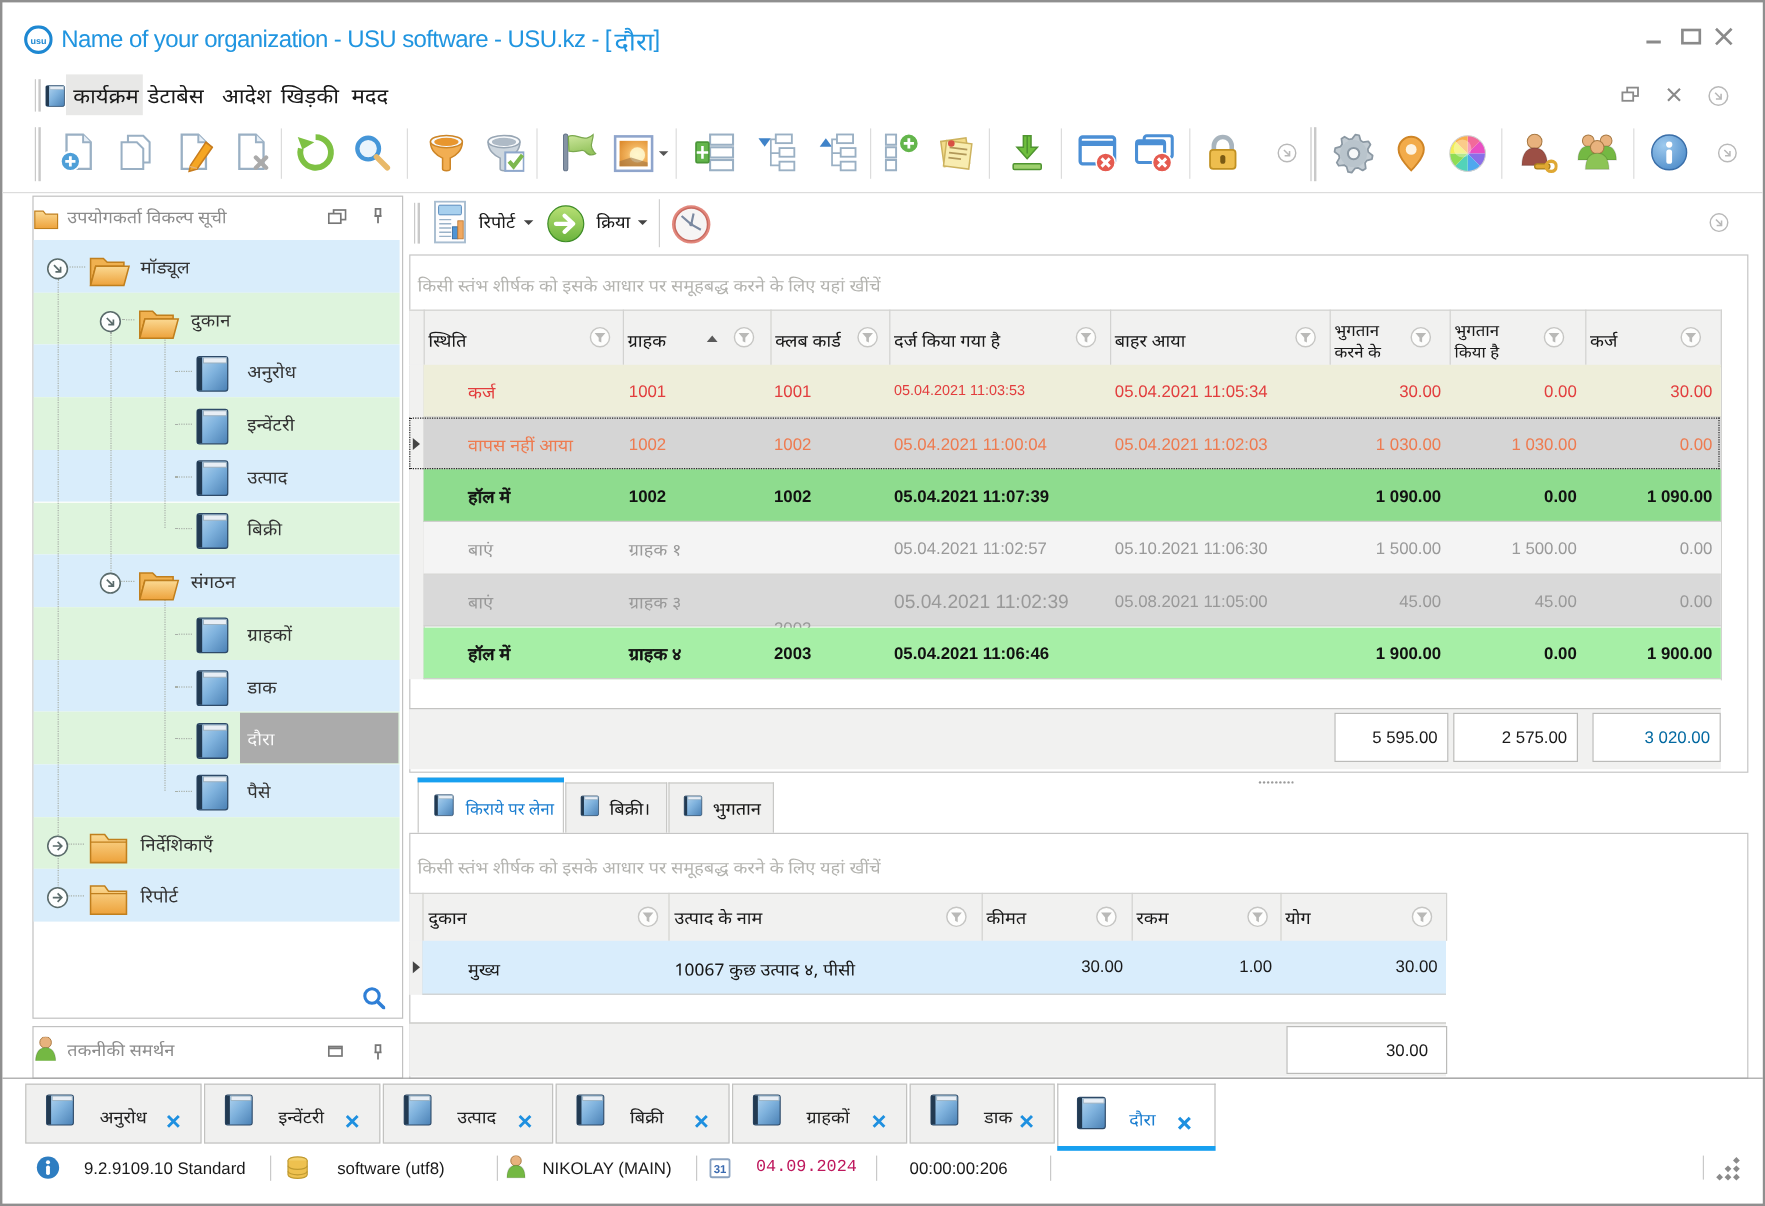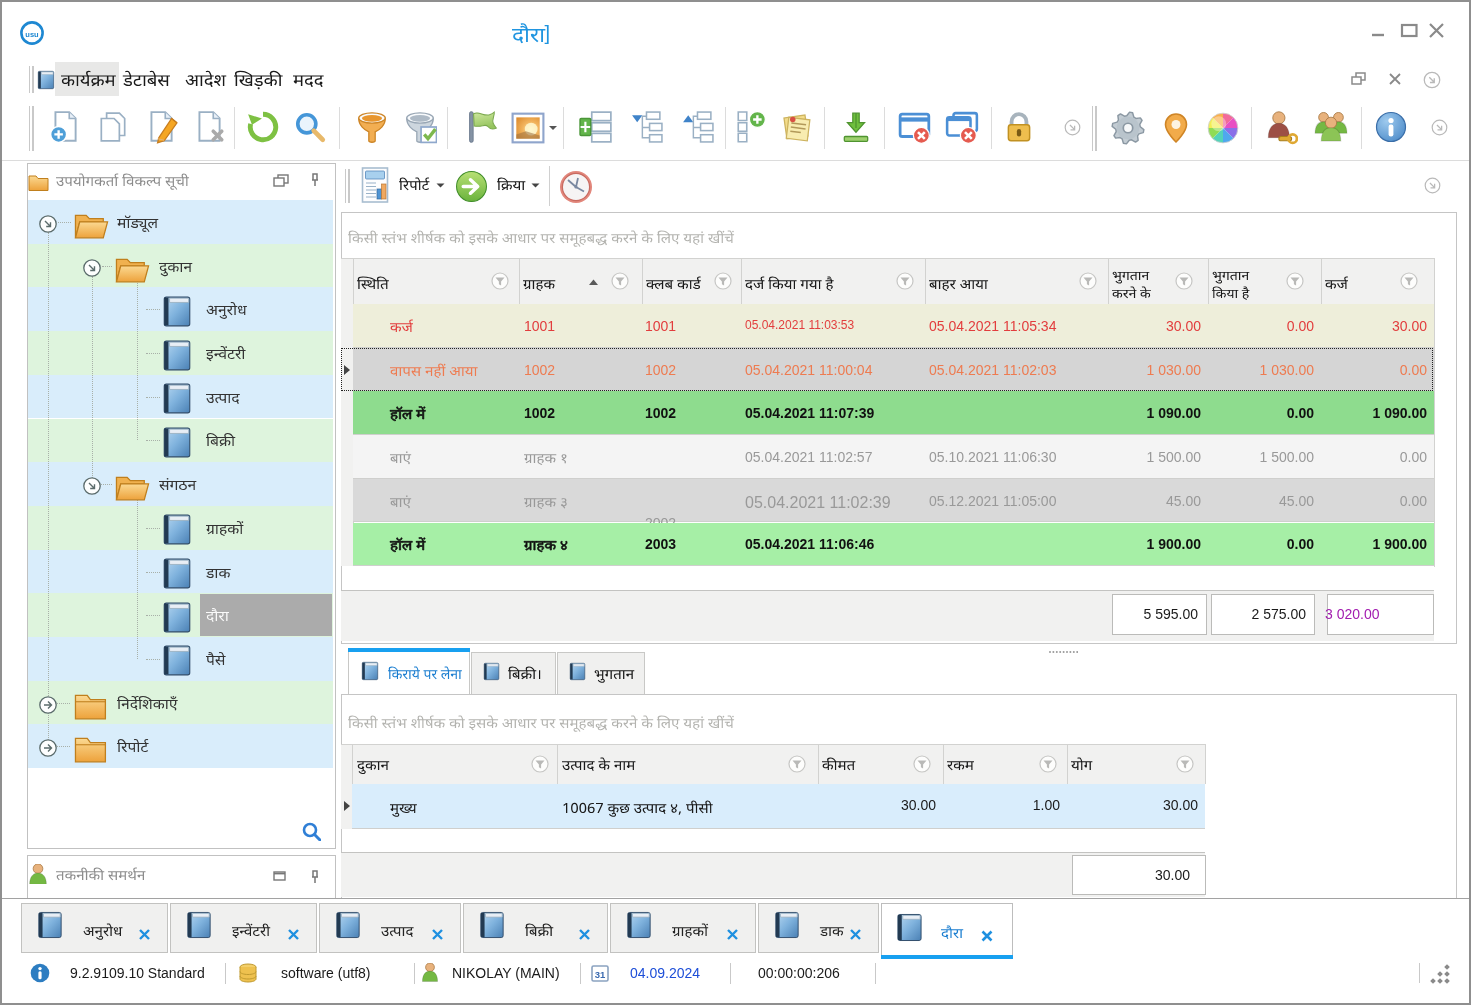--- a/index.html
+++ b/index.html
@@ -85,20 +85,21 @@
         <path id="t53" d="M2.3 0.3 1.5 -0.6 5.5 -3.1 6.1 -2.3ZM2.9 -7.7V-3.3Q2.9 -2.9 2.7 -2.7Q2.6 -2.5 2.2 -2.5Q2 -2.5 1.7 -2.7Q1.4 -2.8 1.1 -3.1Q0.9 -3.4 0.7 -3.7Q0.6 -4 0.6 -4.3Q0.6 -4.6 0.8 -4.8Q1 -5 1.4 -5H2.3L1.8 -4.5V-7.7H0V-8.7H8.1V-7.7H6.6V0H5.5V-7.7Z M10.3 -7.7V0H9.1V-7.7H7.9V-8.7H11.7V-7.7Z M13.6 -3.2Q13.1 -3.6 12.8 -4Q12.5 -4.4 12.5 -5Q12.5 -5.7 13 -6.1Q13.6 -6.5 14.6 -6.5H16.6V-7.7H11.5V-8.7H19.2V-7.7H17.7V-5.5H14.8Q14.2 -5.5 13.9 -5.3Q13.6 -5.2 13.6 -4.8Q13.6 -4.5 13.8 -4.3Q14 -4 14.2 -3.8ZM16.2 -0.9Q16.7 -1.1 16.9 -1.4Q17.2 -1.7 17.2 -2Q17.2 -2.5 16.8 -2.8Q16.4 -3.1 15.6 -3.1Q14.6 -3.1 14.1 -2.7Q13.6 -2.3 13.6 -1.6Q13.6 -1 14 -0.6Q14.4 -0.2 15.1 0.2Q15.8 0.6 16.9 1L16.3 2Q15.2 1.5 14.4 1Q13.5 0.5 13 -0.1Q12.5 -0.8 12.5 -1.6Q12.5 -2.5 12.9 -3Q13.3 -3.6 14 -3.8Q14.7 -4.1 15.6 -4.1Q16.6 -4.1 17.2 -3.8Q17.8 -3.5 18 -3.1Q18.3 -2.6 18.3 -2Q18.3 -1.4 18 -1Q17.7 -0.5 17 -0.1Z M29.9 -7.7H25.4V-4.7L25.2 -4.8Q25.5 -5.2 25.9 -5.4Q26.4 -5.6 27 -5.6Q28 -5.6 28.6 -5Q29.1 -4.4 29.1 -3.4Q29.1 -2.6 28.8 -2Q28.6 -1.3 27.9 -0.6L27 -1.2Q27.4 -1.7 27.7 -2.2Q28 -2.7 28 -3.4Q28 -4 27.7 -4.3Q27.4 -4.6 26.9 -4.6Q26.4 -4.6 26 -4.3Q25.6 -4 25.3 -3.5L25.4 -4V0H24.2V-2.9L24.4 -2.6Q24.2 -2.3 23.8 -2.1Q23.5 -1.9 23.1 -1.8Q22.7 -1.7 22.2 -1.7Q21.5 -1.7 20.9 -1.9Q20.3 -2.2 20 -2.7Q19.6 -3.3 19.6 -4.1Q19.6 -5.2 20.4 -5.9Q21.1 -6.5 22.5 -6.5Q22.8 -6.5 23.2 -6.5Q23.5 -6.4 23.7 -6.4L23.6 -5.3Q23.4 -5.4 23.1 -5.4Q22.8 -5.5 22.5 -5.5Q21.7 -5.5 21.2 -5.1Q20.7 -4.7 20.7 -4Q20.7 -3.3 21.2 -3Q21.6 -2.7 22.2 -2.7Q22.9 -2.7 23.4 -3Q24 -3.3 24.3 -3.8L24.2 -3.1V-7.7H19V-8.7H29.9Z M32.1 -7.7V0H31V-7.7H29.7V-8.7H33.5V-7.7Z M31.7 -11.5Q31.7 -11.8 32 -12.1Q32.2 -12.3 32.5 -12.3Q32.8 -12.3 33.1 -12.1Q33.3 -11.8 33.3 -11.5Q33.3 -11.2 33.1 -10.9Q32.8 -10.7 32.5 -10.7Q32.2 -10.7 32 -10.9Q31.7 -11.2 31.7 -11.5ZM31 -8.6Q30.7 -9.5 30.5 -10.1Q30.2 -10.7 30 -11Q29.8 -11.3 29.6 -11.4Q29.3 -11.5 29 -11.5Q28.7 -11.5 28.4 -11.5Q28.1 -11.4 27.8 -11.3L27.5 -12.3Q27.8 -12.4 28.2 -12.5Q28.5 -12.5 28.9 -12.5Q29.5 -12.5 29.9 -12.4Q30.4 -12.2 30.7 -11.8Q31 -11.3 31.3 -10.5Q31.6 -9.8 32 -8.6Z"></path>
         <path id="t54" d="M4.4 -3.1Q4 -3.1 3.6 -3Q3.1 -2.9 2.8 -2.8Q2.2 -3.2 1.8 -3.7Q1.3 -4.2 1.3 -4.9Q1.3 -5.7 1.8 -6.1Q2.4 -6.5 3.5 -6.5H5.1V-7.7H-0.1V-8.7H7.6V-7.7H6.2V-5.5H3.5Q2.9 -5.5 2.7 -5.3Q2.4 -5.2 2.4 -4.8Q2.4 -4.5 2.6 -4.3Q2.8 -4 3 -3.9Q3.3 -4 3.7 -4Q4.1 -4.1 4.5 -4.1Q5.7 -4.1 6.3 -3.6Q6.8 -3.1 6.8 -2.2Q6.8 -1.5 6.6 -1.1Q6.3 -0.6 5.7 -0.3Q5.1 0 4.1 0Q2.9 0 2 -0.5Q1 -0.9 0.3 -1.7L1 -2.6Q1.7 -1.8 2.5 -1.4Q3.2 -1 4.1 -1Q4.9 -1 5.3 -1.3Q5.7 -1.6 5.7 -2.1Q5.7 -2.6 5.4 -2.8Q5.1 -3.1 4.4 -3.1Z M9.9 -7.7V0H8.7V-7.7H7.5V-8.7H11.3V-7.7Z M22.1 -7.7H17.5V-4.7L17.3 -4.8Q17.6 -5.2 18.1 -5.4Q18.6 -5.6 19.2 -5.6Q20.2 -5.6 20.7 -5Q21.3 -4.4 21.3 -3.4Q21.3 -2.6 21 -2Q20.7 -1.3 20.1 -0.6L19.1 -1.2Q19.6 -1.7 19.9 -2.2Q20.2 -2.7 20.2 -3.4Q20.2 -4 19.9 -4.3Q19.6 -4.6 19 -4.6Q18.6 -4.6 18.2 -4.3Q17.8 -4 17.5 -3.5L17.5 -4V0H16.4V-2.9L16.6 -2.6Q16.3 -2.3 16 -2.1Q15.7 -1.9 15.3 -1.8Q14.9 -1.7 14.4 -1.7Q13.7 -1.7 13.1 -1.9Q12.5 -2.2 12.1 -2.7Q11.8 -3.3 11.8 -4.1Q11.8 -5.2 12.5 -5.9Q13.3 -6.5 14.6 -6.5Q15 -6.5 15.3 -6.5Q15.6 -6.4 15.9 -6.4L15.8 -5.3Q15.6 -5.4 15.3 -5.4Q15 -5.5 14.7 -5.5Q13.8 -5.5 13.4 -5.1Q12.9 -4.7 12.9 -4Q12.9 -3.3 13.3 -3Q13.7 -2.7 14.4 -2.7Q15.1 -2.7 15.6 -3Q16.1 -3.3 16.4 -3.8L16.4 -3.1V-7.7H11.1V-8.7H22.1Z"></path>
         <path id="t55" d="M5.8 0.9Q5.5 0.3 5.3 -0.3Q5 -0.9 4.9 -1.4L4.7 -1.9Q4.6 -2.1 4.6 -2.3Q4.5 -2.5 4.5 -2.7Q4.5 -3.1 4.8 -3.4Q5 -3.6 5.5 -3.6Q6 -3.6 6.3 -3.3Q6.7 -2.9 6.7 -2.5Q6.7 -2.1 6.4 -1.8Q6.2 -1.5 5.8 -1.3L5.5 -1.3Q5.2 -1.2 4.9 -1.1Q4.6 -1.1 4.1 -1.1Q3.5 -1.1 2.9 -1.2Q2.3 -1.4 1.8 -1.7Q1.3 -2 1 -2.6Q0.7 -3.1 0.7 -3.9Q0.7 -5.1 1.6 -5.7Q2.5 -6.4 4.2 -6.4H5.2L5 -5.9V-7.7H0V-8.7H7.6V-7.7H6.1V-5.4H4.4Q3.1 -5.4 2.5 -5Q1.9 -4.6 1.9 -3.8Q1.9 -3 2.5 -2.5Q3.1 -2.1 4.1 -2.1Q4.3 -2.1 4.6 -2.1Q4.9 -2.2 5.2 -2.3L5.8 -1.6Q6 -1.1 6.3 -0.6Q6.5 -0.2 6.9 0.4Z M9.8 -7.7V0H8.7V-7.7H7.4V-8.7H11.3V-7.7ZM8.7 -8.6Q8.2 -9.1 7.9 -9.4Q7.6 -9.7 7.3 -9.8Q7 -9.8 6.7 -9.8Q6.4 -9.8 6 -9.8Q5.7 -9.7 5.4 -9.5L5.1 -10.5Q5.4 -10.7 5.7 -10.7Q6.1 -10.8 6.4 -10.8Q6.9 -10.8 7.2 -10.7Q7.5 -10.6 7.8 -10.3Q8.1 -10.1 8.5 -9.7L8.6 -9.7Q8.2 -10.5 7.9 -10.9Q7.6 -11.3 7.3 -11.4Q7 -11.6 6.7 -11.6Q6.4 -11.6 6.2 -11.5Q5.9 -11.5 5.7 -11.4L5.3 -12.3Q5.6 -12.4 5.9 -12.5Q6.3 -12.5 6.6 -12.5Q7.2 -12.5 7.6 -12.4Q8 -12.2 8.3 -11.8Q8.7 -11.3 9 -10.6Q9.3 -9.8 9.7 -8.6Z M15 -7.7 15.5 -7.9Q15.6 -7.6 15.7 -7.2Q15.8 -6.9 15.8 -6.4Q15.8 -5.6 15.4 -5.1Q15.1 -4.5 14.6 -4.1Q14 -3.7 13.2 -3.4L13.3 -3.6Q13.7 -3.1 14.2 -2.6Q14.7 -2.1 15.2 -1.6Q15.8 -1.1 16.3 -0.6L15.5 0.2Q14.4 -0.8 13.6 -1.7Q12.8 -2.5 12.3 -3.3Q11.9 -3.8 11.8 -4.1Q11.6 -4.5 11.6 -4.8Q11.6 -5.1 11.8 -5.3Q12 -5.5 12.4 -5.5Q12.8 -5.5 13.1 -5.2Q13.5 -5 13.8 -4.5L13.1 -4.7Q13.9 -5 14.3 -5.4Q14.6 -5.9 14.6 -6.6Q14.6 -7 14.5 -7.4Q14.4 -7.8 14.3 -7.9L14.9 -7.7H11.1V-8.7H17V-7.7Z M19.2 -7.7V0H18V-7.7H16.8V-8.7H20.6V-7.7Z"></path>
       </defs>
     </svg>
     <div style="position:absolute;left:0.0px;top:0.0px;width:1471.0px;height:1005.0px;background:#fff;border:2px solid #8f8f8f;box-sizing:border-box;"></div>
     <svg style="position:absolute;left:20px;top:21px" width="24" height="24" viewBox="0 0 24 24">
       <circle cx="12" cy="12" r="10.6" fill="#fff" stroke="#1e88d2" stroke-width="2.6"></circle>
       <text x="12" y="15.6" font-family="Liberation Sans" font-size="7.5" font-weight="bold" fill="#1e88d2" text-anchor="middle">usu</text>
     </svg>
+    <div class="tx" style="left:51.0px;top:19.8px;font-size:20px;color:#2095e0;letter-spacing:-0.5px;">Name of your organization - USU software - USU.kz - [</div>
     <svg class="dv" style="left:512.0px;top:19.5px" width="36" height="31" viewBox="0 -22 36 31">
       <use href="#t0" fill="#2095e0" transform="scale(1.08,1)"></use>
     </svg>
     <div class="tx" style="left:544.6px;top:19.8px;font-size:20px;color:#2095e0;">]</div>
     <svg style="position:absolute;left:1368px;top:20px" width="84" height="22" viewBox="0 0 84 22">
       <path d="M4 15h12" stroke="#8a8a8a" stroke-width="2.4"></path>
       <rect x="34" y="5" width="14.5" height="11" fill="none" stroke="#8a8a8a" stroke-width="2.2"></rect>
       <path d="M62 4l13 13M75 4L62 17" stroke="#8a8a8a" stroke-width="2.2"></path>
     </svg>
     <div style="position:absolute;left:29.0px;top:66.0px;width:1.4px;height:27.0px;background:#c9c9c9;"></div>
@@ -659,21 +660,21 @@
     <div class="tx" style="left:1307.0px;top:448.0px;width:120px;text-align:right;font-size:14px;color:#999;">0.00</div>
     <div style="position:absolute;left:353.0px;top:478.8px;width:1081.0px;height:43.7px;background:#d9d9d9;border-bottom:1px solid #cfcfcd;box-sizing:border-box;"></div>
     <svg class="dv" style="left:390.0px;top:491.6px" width="24" height="22" viewBox="0 -15 24 22">
       <use href="#t35" fill="#999" transform="scale(1.08,1)"></use>
     </svg>
     <svg class="dv" style="left:524.0px;top:491.6px" width="47" height="22" viewBox="0 -15 47 22">
       <use href="#t37" fill="#999" transform="scale(1.08,1)"></use>
     </svg>
     <div class="tx" style="left:645.0px;top:491.6px;font-size:14px;color:#999;margin-top:22px;">2002</div>
     <div class="tx" style="left:745.0px;top:491.6px;font-size:16px;color:#999;">05.04.2021 11:02:39</div>
-    <div class="tx" style="left:929.0px;top:491.6px;font-size:14px;color:#999;">05.12.2021 11:05:00</div>
+    <div class="tx" style="left:929.0px;top:491.6px;font-size:14px;color:#999;">05.08.2021 11:05:00</div>
     <div class="tx" style="left:1081.0px;top:491.6px;width:120px;text-align:right;font-size:14px;color:#999;">45.00</div>
     <div class="tx" style="left:1194.0px;top:491.6px;width:120px;text-align:right;font-size:14px;color:#999;">45.00</div>
     <div class="tx" style="left:1307.0px;top:491.6px;width:120px;text-align:right;font-size:14px;color:#999;">0.00</div>
     <div style="position:absolute;left:353.0px;top:522.5px;width:1081.0px;height:43.7px;background:#a6efa6;border-bottom:1px solid #cfcfcd;box-sizing:border-box;"></div>
     <svg class="dv" style="left:390.0px;top:535.4px" width="38" height="22" viewBox="0 -15 38 22">
       <use href="#t34" fill="#111" stroke="#111" stroke-width="0.70" transform="scale(1.08,1)"></use>
     </svg>
     <svg class="dv" style="left:524.0px;top:535.4px" width="47" height="22" viewBox="0 -15 47 22">
       <use href="#t38" fill="#111" stroke="#111" stroke-width="0.70" transform="scale(1.08,1)"></use>
     </svg>
@@ -685,21 +686,21 @@
     <div style="position:absolute;left:341.0px;top:347.7px;width:1092.0px;height:43.7px;border:1px dotted #222;box-sizing:border-box;"></div>
     <svg style="position:absolute;left:343px;top:363.5px" width="8" height="12" viewBox="0 0 8 12">
       <path d="M1 1l6 5-6 5z" fill="#444"></path>
     </svg>
     <div style="position:absolute;left:341.0px;top:590.0px;width:1093.0px;height:50.0px;background:#f1f1f0;border-top:1px solid #c3c3c1;"></div>
     <div style="position:absolute;left:1112.0px;top:594.0px;width:93.0px;height:39.0px;background:#fff;border:1px solid #bbbbb9;"></div>
     <div class="tx" style="left:1098.0px;top:605.0px;width:100px;text-align:right;font-size:14px;color:#1a1a1a;">5 595.00</div>
     <div style="position:absolute;left:1211.0px;top:594.0px;width:102.0px;height:39.0px;background:#fff;border:1px solid #bbbbb9;"></div>
     <div class="tx" style="left:1206.0px;top:605.0px;width:100px;text-align:right;font-size:14px;color:#1a1a1a;">2 575.00</div>
     <div style="position:absolute;left:1327.0px;top:594.0px;width:105.0px;height:39.0px;background:#fff;border:1px solid #bbbbb9;"></div>
-    <div class="tx" style="left:1325.0px;top:605.0px;width:100px;text-align:left;font-size:14px;color:#a21caf;">3 020.00</div>
+    <div class="tx" style="left:1325.0px;top:605.0px;width:100px;text-align:right;font-size:14px;color:#0369a1;">3 020.00</div>
     <svg style="position:absolute;left:1048px;top:650px" width="30" height="4" viewBox="0 0 30 4">
       <circle cx="2.0" cy="2" r="1" fill="#9a9a9a"></circle>
       <circle cx="5.4" cy="2" r="1" fill="#9a9a9a"></circle>
       <circle cx="8.8" cy="2" r="1" fill="#9a9a9a"></circle>
       <circle cx="12.2" cy="2" r="1" fill="#9a9a9a"></circle>
       <circle cx="15.6" cy="2" r="1" fill="#9a9a9a"></circle>
       <circle cx="19.0" cy="2" r="1" fill="#9a9a9a"></circle>
       <circle cx="22.4" cy="2" r="1" fill="#9a9a9a"></circle>
       <circle cx="25.8" cy="2" r="1" fill="#9a9a9a"></circle>
       <circle cx="29.2" cy="2" r="1" fill="#9a9a9a"></circle>
@@ -895,21 +896,21 @@
     <div class="tx" style="left:281.0px;top:964.0px;font-size:14px;color:#1a1a1a;">software (utf8)</div>
     <svg style="position:absolute;left:422.0px;top:963.0px" width="16" height="19" viewBox="0 0 16 19">
       <circle cx="8" cy="4.300000000000001" r="4.369999999999999" fill="#e8b27d" stroke="#a87943" stroke-width="0.8"></circle>
       <path d="M0.40000000000000036 18.549999999999997c0-6.6499999999999995 2.8499999999999996-10.45 7.6-10.45s7.6 3.8 7.6 10.45z" fill="#74b843" stroke="#00000022"></path>
     </svg>
     <div class="tx" style="left:452.0px;top:964.0px;font-size:14px;color:#1a1a1a;">NIKOLAY (MAIN)</div>
     <svg style="position:absolute;left:591.0px;top:964.0px" width="18" height="19" viewBox="0 0 18 19">
       <rect x="1" y="2" width="16" height="15" rx="1.5" fill="#fff" stroke="#8aa2c0" stroke-width="1.6"></rect>
       <text x="9" y="13.5" font-family="Liberation Sans" font-size="9.5" fill="#3a6ab0" text-anchor="middle" font-weight="bold">31</text>
     </svg>
-    <div class="tx" style="left:630.0px;top:964.0px;font-size:14px;color:#1d4ed8;">04.09.2024</div>
+    <div class="tx" style="left:630.0px;top:964.0px;font-size:14px;color:#be185d;font-family:Liberation Mono, monospace;">04.09.2024</div>
     <div class="tx" style="left:758.0px;top:964.0px;font-size:14px;color:#1a1a1a;">00:00:00:206</div>
     <div style="position:absolute;left:225.0px;top:963.0px;width:1.0px;height:21.0px;background:#c9c9c9;"></div>
     <div style="position:absolute;left:414.0px;top:963.0px;width:1.0px;height:21.0px;background:#c9c9c9;"></div>
     <div style="position:absolute;left:580.0px;top:963.0px;width:1.0px;height:21.0px;background:#c9c9c9;"></div>
     <div style="position:absolute;left:730.0px;top:963.0px;width:1.0px;height:21.0px;background:#c9c9c9;"></div>
     <div style="position:absolute;left:875.0px;top:963.0px;width:1.0px;height:21.0px;background:#c9c9c9;"></div>
     <div style="position:absolute;left:1419.0px;top:963.0px;width:1.0px;height:20.0px;background:#c9c9c9;"></div>
     <svg style="position:absolute;left:1429px;top:963px" width="22" height="22" viewBox="0 0 22 22">
       <rect x="16" y="2" width="4" height="4" fill="#8a8a8a" transform="rotate(45 18 4)"></rect>
       <rect x="9" y="9" width="4" height="4" fill="#8a8a8a" transform="rotate(45 11 11)"></rect>

